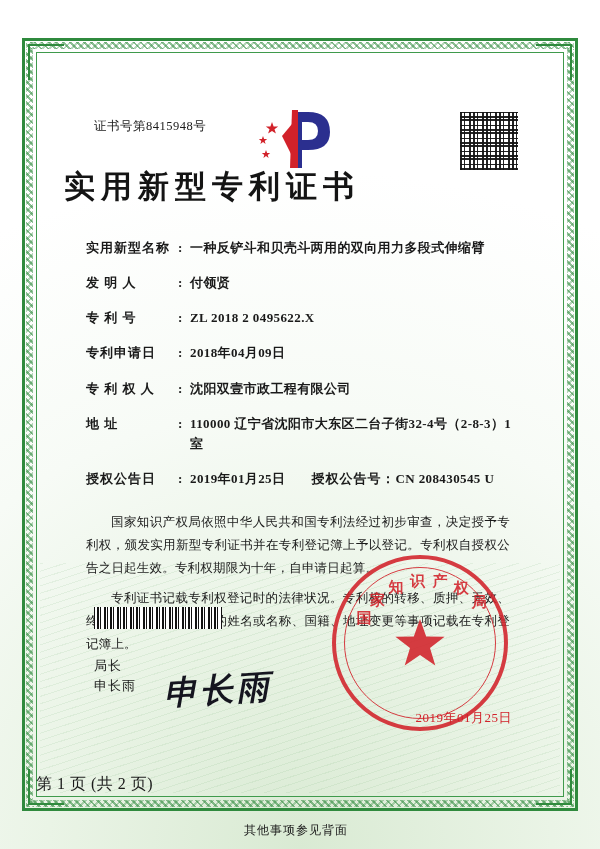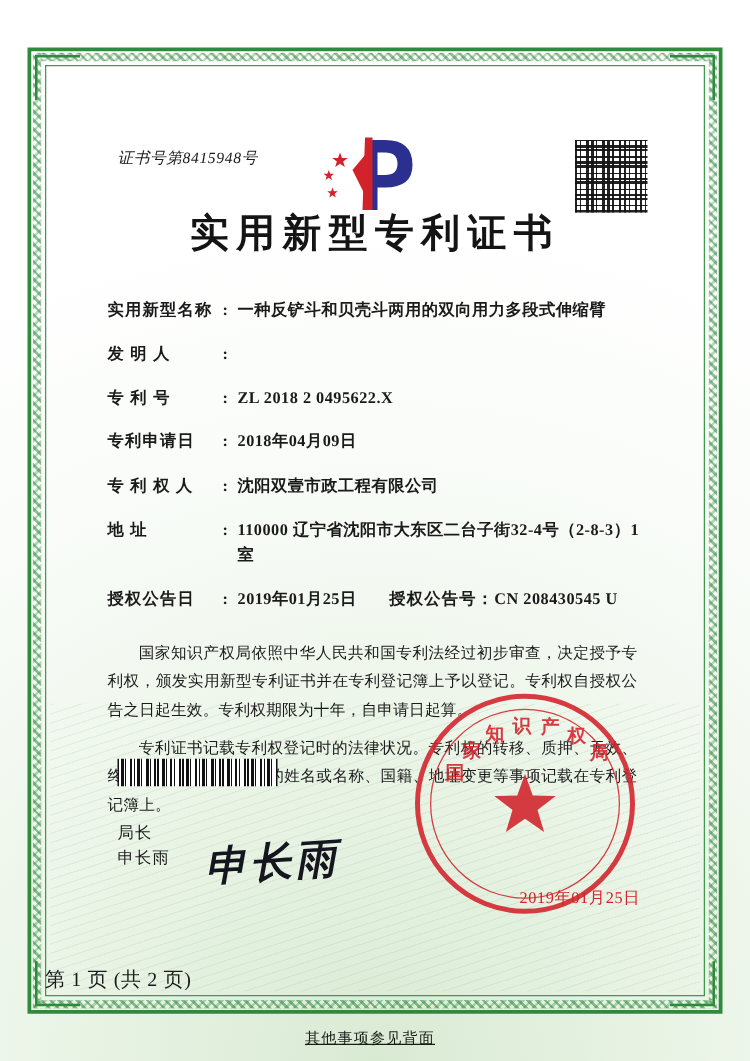--- a/index.html
+++ b/index.html
@@ -74,21 +74,20 @@
     position: absolute;
     left: 36px; top: 52px; right: 36px; bottom: 52px;
     box-sizing: border-box;
     padding: 18px 28px 0 28px;
   }
 
   
   .header-row {
     position: relative;
     height: 78px;
-    font-style: italic;
   }
   .cert-no {
     position: absolute;
     left: 30px; top: 48px;
     font-size: 12.5px;
     letter-spacing: 0.5px;
     white-space: nowrap;
   }
   .logo {
     position: absolute;
@@ -103,21 +102,20 @@
     background-color: #ffffff;
     background-image:
       repeating-linear-gradient(90deg, #111 0 2px, #fff 2px 4px, #111 4px 5px, #fff 5px 9px, #111 9px 11px, #fff 11px 13px),
       repeating-linear-gradient(0deg, #111 0 2px, #fff 2px 5px, #111 5px 6px, #fff 6px 10px, #111 10px 12px, #fff 12px 13px);
     background-blend-mode: multiply;
     opacity: 0.92;
   }
 
   .title {
     margin-top: 18px;
-    text-align: center;
     font-size: 31px;
     font-weight: bold;
     letter-spacing: 6px;
     color: #141414;
     font-family: "DejaVu Serif", serif;
   }
 
   .fields {
     margin: 30px 14px 0 22px;
     font-size: 13px;
@@ -243,21 +241,20 @@
     font-size: 16px;
     letter-spacing: 0.5px;
   }
   .footnote {
     position: absolute;
     left: 0; right: 8px; bottom: 10px;
     text-align: center;
     font-size: 12px;
     letter-spacing: 1px;
     color: #1a1a1a;
-    text-decoration: underline;
   }
 </style>
 </head>
 <body>
 
 <div class="page">
   <div class="border-outer"></div>
   <div class="border-pattern"></div>
   <div class="border-inner"></div>
   <div class="corner tl"></div>
@@ -292,20 +289,21 @@
 
       <div class="field">
         <span class="f-label">实用新型名称</span>
         <span class="f-colon">:</span>
         <span class="f-value">一种反铲斗和贝壳斗两用的双向用力多段式伸缩臂</span>
       </div>
 
       <div class="field">
         <span class="f-label">发 明 人</span>
         <span class="f-colon">:</span>
+        <span class="f-value">付领贤</span>
       </div>
 
       <div class="field">
         <span class="f-label">专 利 号</span>
         <span class="f-colon">:</span>
         <span class="f-value">ZL 2018 2 0495622.X</span>
       </div>
 
       <div class="field">
         <span class="f-label">专利申请日</span>

